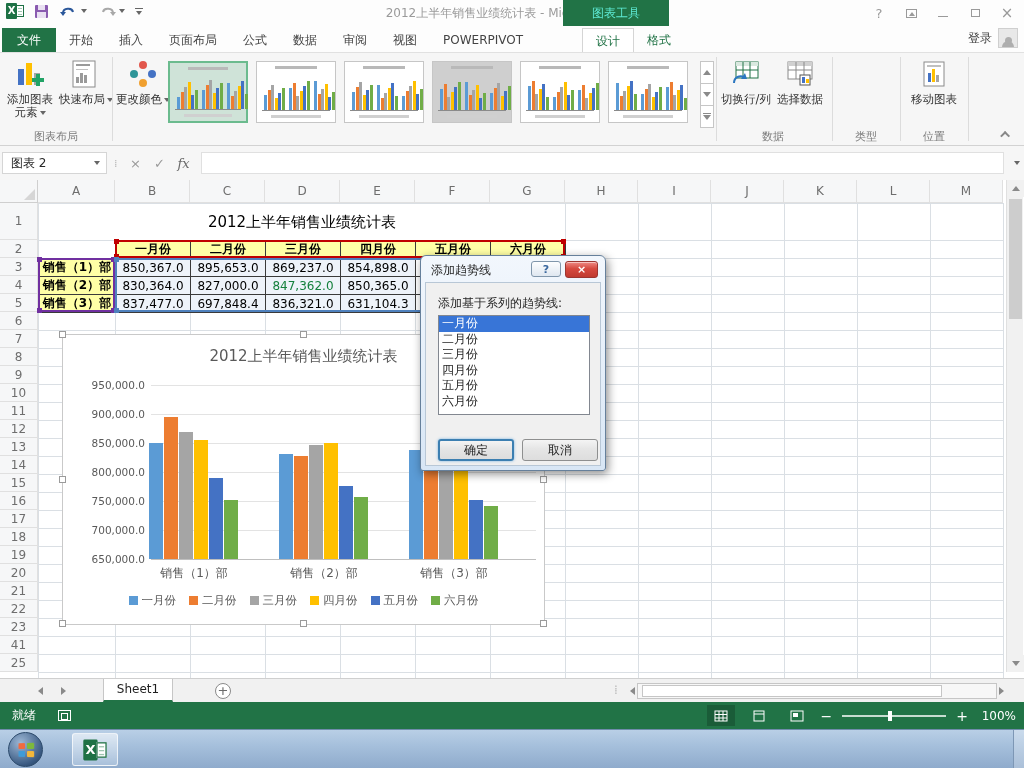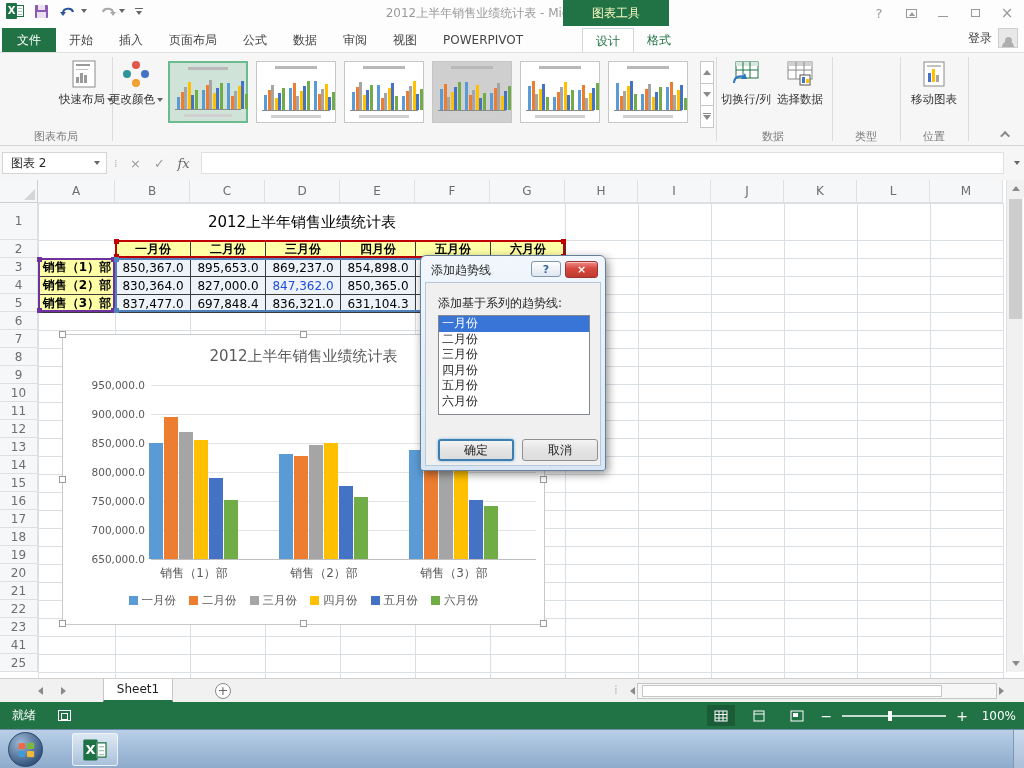--- a/index.html
+++ b/index.html
@@ -5,21 +5,21 @@
   * { margin:0; padding:0; box-sizing:border-box; }
   html,body { width:1024px; height:768px; overflow:hidden; }
   body { font-family:"DejaVu Sans","Liberation Sans",sans-serif; font-size:12px; color:#262626; }
   #stage { position:relative; width:1024px; height:768px; background:#fff; overflow:hidden; }
 
   
   .titlebar { position:absolute; left:0; top:0; width:1024px; height:26px; background:#fdfdfd; border-bottom:0; }
   .qat { position:absolute; left:6px; top:3px; display:flex; align-items:center; gap:10px; }
   .qat .qitem { display:flex; align-items:center; }
   .win-title { position:absolute; left:0; top:0; width:100%; height:26px; text-align:center; line-height:26px; color:#9a9a9a; font-size:12px; pointer-events:none; }
-  .ctx-header { position:absolute; left:563px; top:0; width:106px; height:26px; background:#217346; color:#fef9c3; text-align:center; line-height:26px; font-size:12px; }
+  .ctx-header { position:absolute; left:563px; top:0; width:106px; height:26px; background:#217346; color:#5eead4; text-align:center; line-height:26px; font-size:12px; }
   .win-controls { position:absolute; right:4px; top:0; height:26px; display:flex; align-items:center; gap:6px; color:#9a9a9a; }
   .wc-btn { width:26px; height:22px; display:flex; align-items:center; justify-content:center; font-size:13px; }
   .wc-shape-min { width:10px; height:1px; background:#9a9a9a; margin-top:6px;}
   .wc-shape-rest { width:9px; height:8px; border:1px solid #9a9a9a; position:relative; background:#fdfdfd;}
   .wc-shape-rest:before { content:""; position:absolute; left:2px; top:-3px; width:9px; height:8px; border:1px solid #9a9a9a; z-index:-1; }
   .wc-ribbon { width:11px; height:9px; border:1px solid #9a9a9a; position:relative; }
   .wc-ribbon:after { content:""; position:absolute; left:2px; top:2px; border-left:3px solid transparent; border-right:3px solid transparent; border-bottom:4px solid #9a9a9a; }
 
   
   .tabrow { position:absolute; left:0; top:26px; width:1024px; height:26px; background:#fdfdfd; display:flex; align-items:flex-end; }
@@ -237,37 +237,49 @@
     <div class="signin">
       <span>登录</span>
       <span class="avatar">
           <span class="body"></span>
           <span class="head"></span>
         </span>
     </div>
   </div>
 
   <div class="ribbon">
+    <div class="rbtn" style="left:2px;">
+      <div class="ricon">
+        <svg width="30" height="30">
+            <rect x="3" y="10" width="6" height="16" fill="#4472c4"></rect>
+            <rect x="11" y="4" width="6" height="22" fill="#ffc000"></rect>
+            <rect x="19" y="14" width="6" height="12" fill="#a5a5a5"></rect>
+            <rect x="17" y="19" width="12" height="4" fill="#21a366"></rect>
+            <rect x="21" y="15" width="4" height="12" fill="#21a366"></rect>
+          </svg>
+      </div>
+      <div class="rlabel"><span>添加图表元素</span><span class="dd-tri"></span></div>
+    </div>
     <div class="rbtn" style="left:58px;">
       <div class="ricon">
         <svg width="30" height="30">
             <rect x="2" y="2" width="22" height="26" fill="#fff" stroke="#8a8a8a"></rect>
             <rect x="5" y="5" width="14" height="2" fill="#9a9a9a"></rect>
             <rect x="5" y="18" width="3" height="6" fill="#9a9a9a"></rect>
             <rect x="9" y="14" width="3" height="10" fill="#9a9a9a"></rect>
             <rect x="13" y="16" width="3" height="8" fill="#9a9a9a"></rect>
             <rect x="5" y="10" width="12" height="1" fill="#c0c0c0"></rect>
           </svg>
       </div>
       <div class="rlabel"><span>快速布局</span><span class="dd-tri"></span></div>
     </div>
     <div class="rgroup-label" style="left:0; width:112px;">图表布局</div>
     <div class="rsep" style="left:112px;"></div>
 
-    <div class="rbtn" style="left:108px;">
+    <div class="rbtn" style="left:115px;">
       <div class="ricon">
         <svg width="30" height="30">
             <circle cx="15" cy="6" r="4" fill="#e2574c"></circle>
             <circle cx="6" cy="15" r="4" fill="#2e9599"></circle>
             <circle cx="24" cy="15" r="4" fill="#4472c4"></circle>
             <circle cx="15" cy="24" r="4" fill="#f0a030"></circle>
           </svg>
       </div>
       <div class="rlabel"><span>更改颜色</span><span class="dd-tri"></span></div>
     </div>
@@ -599,21 +611,21 @@
       <div class="cell tcell" style="left: 38px; top: 96px; width: 78px; height: 19px; position: absolute; background: rgb(255, 255, 166); font-weight: 600; color: rgb(0, 0, 0);">销售（2）部</div>
       <div class="cell tcell" style="left: 38px; top: 114px; width: 78px; height: 19px; position: absolute; background: rgb(255, 255, 166); font-weight: 600; color: rgb(0, 0, 0);">销售（3）部</div>
       <div class="cell tcell" style="left: 115px; top: 78px; width: 76px; height: 19px; position: absolute; background: rgb(238, 243, 250); color: rgb(0, 0, 0);">850,367.0</div>
       <div class="cell tcell" style="left: 190px; top: 78px; width: 76px; height: 19px; position: absolute; background: rgb(238, 243, 250); color: rgb(0, 0, 0);">895,653.0</div>
       <div class="cell tcell" style="left: 265px; top: 78px; width: 76px; height: 19px; position: absolute; background: rgb(238, 243, 250); color: rgb(0, 0, 0);">869,237.0</div>
       <div class="cell tcell" style="left: 340px; top: 78px; width: 76px; height: 19px; position: absolute; background: rgb(238, 243, 250); color: rgb(0, 0, 0);">854,898.0</div>
       <div class="cell tcell" style="left: 415px; top: 78px; width: 76px; height: 19px; position: absolute; background: rgb(255, 255, 255); color: rgb(0, 0, 0);"></div>
       <div class="cell tcell" style="left: 490px; top: 78px; width: 76px; height: 19px; position: absolute; background: rgb(255, 255, 255); color: rgb(0, 0, 0);"></div>
       <div class="cell tcell" style="left: 115px; top: 96px; width: 76px; height: 19px; position: absolute; background: rgb(238, 243, 250); color: rgb(0, 0, 0);">830,364.0</div>
       <div class="cell tcell" style="left: 190px; top: 96px; width: 76px; height: 19px; position: absolute; background: rgb(238, 243, 250); color: rgb(0, 0, 0);">827,000.0</div>
-      <div class="cell tcell" style="left: 265px; top: 96px; width: 76px; height: 19px; position: absolute; background: rgb(238, 243, 250); color: #1d4ed8;">847,362.0</div>
+      <div class="cell tcell" style="left: 265px; top: 96px; width: 76px; height: 19px; position: absolute; background: rgb(238, 243, 250); color: #15803d;">847,362.0</div>
       <div class="cell tcell" style="left: 340px; top: 96px; width: 76px; height: 19px; position: absolute; background: rgb(238, 243, 250); color: rgb(0, 0, 0);">850,365.0</div>
       <div class="cell tcell" style="left: 415px; top: 96px; width: 76px; height: 19px; position: absolute; background: rgb(255, 255, 255); color: rgb(0, 0, 0);"></div>
       <div class="cell tcell" style="left: 490px; top: 96px; width: 76px; height: 19px; position: absolute; background: rgb(255, 255, 255); color: rgb(0, 0, 0);"></div>
       <div class="cell tcell" style="left: 115px; top: 114px; width: 76px; height: 19px; position: absolute; background: rgb(238, 243, 250); color: rgb(0, 0, 0);">837,477.0</div>
       <div class="cell tcell" style="left: 190px; top: 114px; width: 76px; height: 19px; position: absolute; background: rgb(238, 243, 250); color: rgb(0, 0, 0);">697,848.4</div>
       <div class="cell tcell" style="left: 265px; top: 114px; width: 76px; height: 19px; position: absolute; background: rgb(238, 243, 250); color: rgb(0, 0, 0);">836,321.0</div>
       <div class="cell tcell" style="left: 340px; top: 114px; width: 76px; height: 19px; position: absolute; background: rgb(238, 243, 250); color: rgb(0, 0, 0);">631,104.3</div>
       <div class="cell tcell" style="left: 415px; top: 114px; width: 76px; height: 19px; position: absolute; background: rgb(255, 255, 255); color: rgb(0, 0, 0);"></div>
       <div class="cell tcell" style="left: 490px; top: 114px; width: 76px; height: 19px; position: absolute; background: rgb(255, 255, 255); color: rgb(0, 0, 0);"></div>
       <div class="selbox" style="left: 38px; top: 78px; width: 77px; height: 54px; position: absolute; border: 2px solid rgb(112, 48, 160);">

